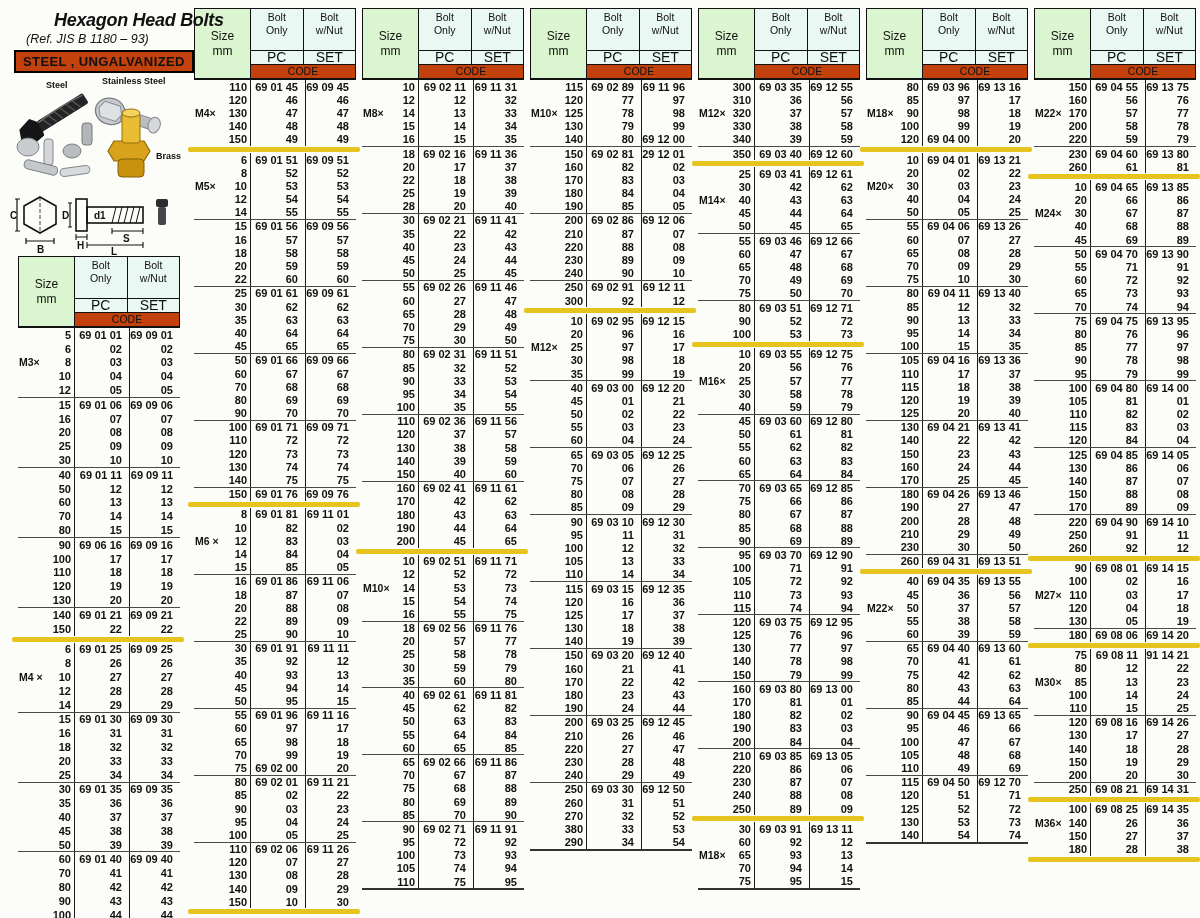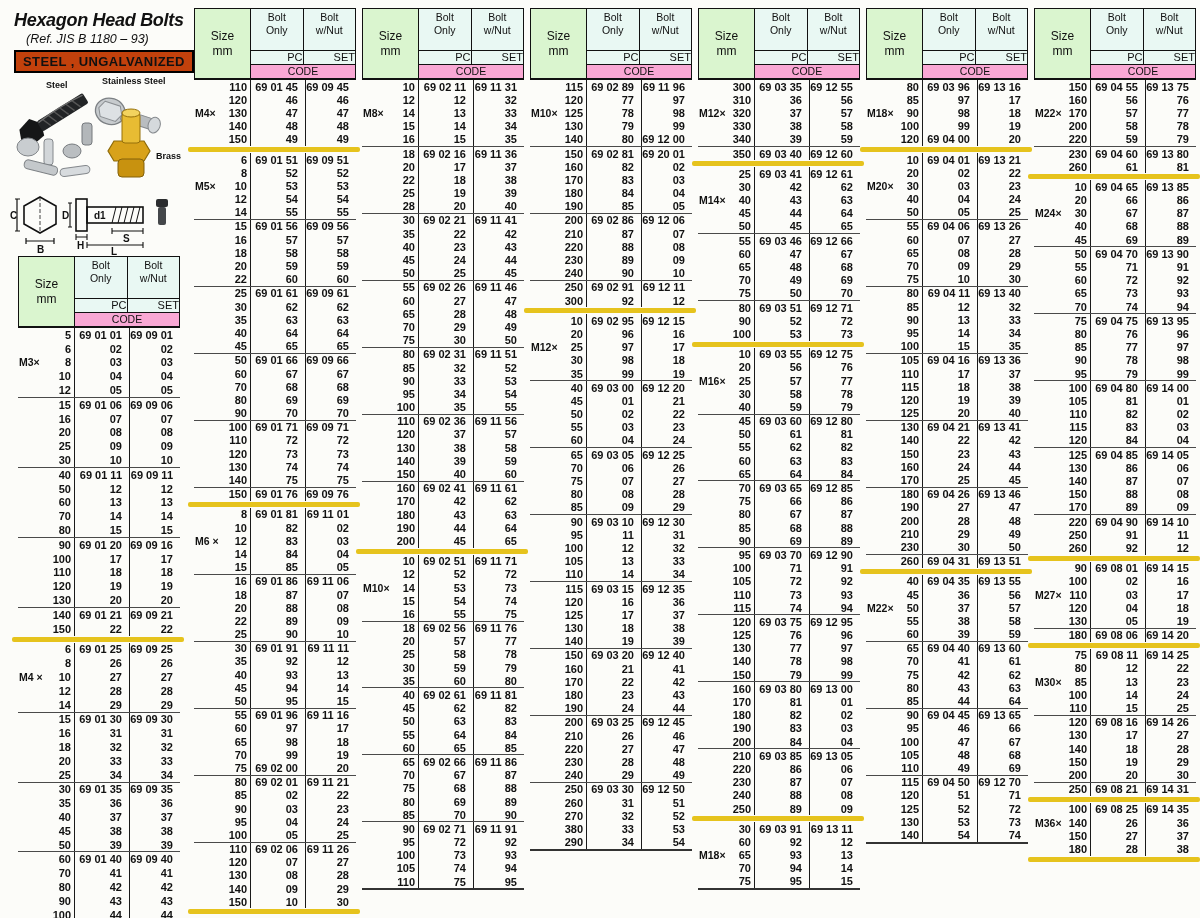--- a/index.html
+++ b/index.html
@@ -3,42 +3,42 @@
 <meta charset="utf-8">
 <style>
   html,body{margin:0;padding:0;}
   body{width:1200px;height:918px;overflow:hidden;background:#fcfcf9;color:#111;
        font-family:"Liberation Sans",sans-serif;}
   .page{display:flex;gap:6px;padding:8px 0 0 10px;box-sizing:border-box;}
   .col{flex:0 0 162px;width:162px;}
   .col0{flex:0 0 178px;width:178px;}
   
   .info{height:248px;position:relative;}
-  .title{font-size:18px;font-weight:bold;font-style:italic;letter-spacing:-.3px;padding:2px 0 0 4px;white-space:nowrap;}
+  .title{font-size:18px;font-weight:bold;font-style:italic;letter-spacing:-.3px;padding:2px 0 0 4px;white-space:nowrap;margin-left:40px;}
   .ref{font-size:12.5px;font-weight:normal;font-style:italic;padding:1px 0 4px 16px;white-space:nowrap;}
   .banner{display:inline-block;margin:0 8px 2px 4px;border:2px solid #000;background:#c2410c;
           font-weight:bold;font-size:13px;padding:2px 7px;letter-spacing:.4px;white-space:nowrap;}
   .photos{display:block;}
   .diagram{display:block;margin-top:-2px;}
   .ph-label{font:bold 9px "Liberation Sans",sans-serif;fill:#111;}
   .dg-label{font:bold 10px "Liberation Sans",sans-serif;fill:#111;}
   
   .btable{width:162px;}
   .col0 .btable{margin-left:8px;}
   .thead{display:flex;border-top:1.6px solid #111;border-bottom:2px solid #111;height:72px;box-sizing:border-box;}
   .th-size{width:57px;box-sizing:border-box;background:#daf5cf;border-left:1.6px solid #111;border-right:1.6px solid #111;
            display:flex;flex-direction:column;align-items:center;justify-content:center;font-size:12px;line-height:1.25;}
   .th-right{flex:1;display:flex;flex-direction:column;border-right:1.6px solid #111;}
   .th-row1{display:flex;flex:1;}
   .th-bolt{flex:1;background:#e9f8f3;text-align:center;font-size:10.5px;line-height:1.25;padding-top:2px;border-right:1.6px solid #111;}
   .th-bolt.last{border-right:none;}
   .th-row2{display:flex;height:13px;border-top:1.3px solid #111;}
-  .th-unit{flex:1;background:#e9f8f3;text-align:right;font-size:11px;line-height:13px;border-right:1.6px solid #111;}
+  .th-unit{flex:1;background:#e9f8f3;text-align:center;font-size:14px;line-height:13px;border-right:1.6px solid #111;}
   .th-unit.last{border-right:none;}
-  .th-code{height:13px;border-top:1.3px solid #111;background:#f9a8d4;text-align:center;font-size:10.5px;line-height:13px;}
+  .th-code{height:13px;border-top:1.3px solid #111;background:#c2410c;text-align:center;font-size:10.5px;line-height:13px;}
   .tbody{}
   .tgroup{}
   .g-thin{border-bottom:1.6px solid #4a4a4a;}
   .g-end{border-bottom:2.2px solid #333;}
   .trow{display:flex;height:13.2px;}
   .col0 .trow{height:13.8px;}
   .cell{height:100%;display:flex;align-items:center;font-weight:bold;font-size:11px;box-sizing:border-box;white-space:nowrap;}
   .cell.lab{width:30px;padding-left:1px;font-size:10.5px;}
   .cell.size{width:27px;justify-content:flex-end;padding-right:3px;border-right:1.8px solid #1a1a1a;}
   .cell.pc{width:55px;justify-content:flex-end;padding-right:7px;border-right:1.8px solid #1a1a1a;}
@@ -228,21 +228,21 @@
               <span class="cell lab"></span>
               <span class="cell size">80</span>
               <span class="cell pc">15</span>
               <span class="cell set">15</span>
             </div>
           </div>
           <div class="tgroup g-thin">
             <div class="trow">
               <span class="cell lab"></span>
               <span class="cell size">90</span>
-              <span class="cell pc">69 01 20</span>
+              <span class="cell pc">69 06 16</span>
               <span class="cell set">69 09 16</span>
             </div>
             <div class="trow">
               <span class="cell lab"></span>
               <span class="cell size">100</span>
               <span class="cell pc">17</span>
               <span class="cell set">17</span>
             </div>
             <div class="trow">
               <span class="cell lab"></span>
@@ -1309,21 +1309,21 @@
               <span class="cell size">140</span>
               <span class="cell pc">80</span>
               <span class="cell set">69 12 00</span>
             </div>
           </div>
           <div class="tgroup g-thin">
             <div class="trow">
               <span class="cell lab"></span>
               <span class="cell size">150</span>
               <span class="cell pc">69 02 81</span>
-              <span class="cell set">69 20 01</span>
+              <span class="cell set">29 12 01</span>
             </div>
             <div class="trow">
               <span class="cell lab"></span>
               <span class="cell size">160</span>
               <span class="cell pc">82</span>
               <span class="cell set">02</span>
             </div>
             <div class="trow">
               <span class="cell lab"></span>
               <span class="cell size">170</span>
@@ -2751,21 +2751,21 @@
               <span class="cell pc">69 08 06</span>
               <span class="cell set">69 14 20</span>
             </div>
           </div>
           <div class="ysep"></div>
           <div class="tgroup g-thin">
             <div class="trow">
               <span class="cell lab"></span>
               <span class="cell size">75</span>
               <span class="cell pc">69 08 11</span>
-              <span class="cell set">69 14 25</span>
+              <span class="cell set">91 14 21</span>
             </div>
             <div class="trow">
               <span class="cell lab"></span>
               <span class="cell size">80</span>
               <span class="cell pc">12</span>
               <span class="cell set">22</span>
             </div>
             <div class="trow">
               <span class="cell lab">M30×</span>
               <span class="cell size">85</span>

